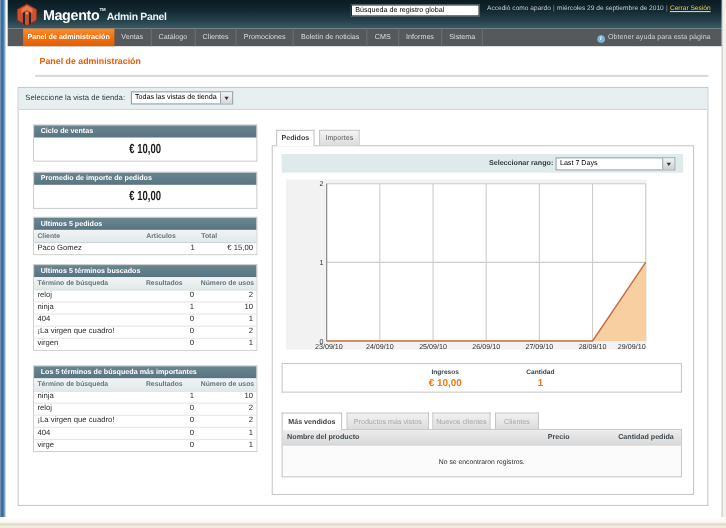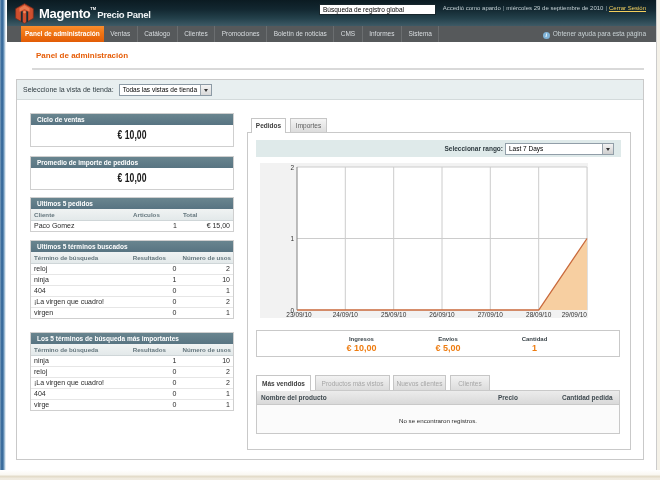--- a/index.html
+++ b/index.html
@@ -82,21 +82,21 @@
 <div class="abs rstrip"></div>
 
 <div class="abs header"></div>
 <svg class="abs logo" viewBox="0 0 20 20">
   <polygon points="10,0.6 18.4,5.4 18.4,14.6 10,19.4 1.6,14.6 1.6,5.4" fill="#cf4f2e" stroke="#7e2f1c" stroke-width="0.7"></polygon>
   <polygon points="10,2.2 14.8,5 14.8,8.4 10,5.6 5.2,8.4 5.2,5" fill="#e87a50"></polygon>
   <polygon points="6.5,8.4 8.3,7.4 8.3,18.6 6.5,17.5" fill="#1a2c33"></polygon>
   <polygon points="13.5,8.4 11.7,7.4 11.7,18.6 13.5,17.5" fill="#1a2c33"></polygon>
   <polygon points="8.3,8.6 10,7.4 11.7,8.6 10,9.9" fill="#ee8a5c"></polygon>
 </svg>
-<div class="abs brand">Magento<span class="tm">TM</span><span class="ap">Precio Panel</span></div>
+<div class="abs brand">Magento<span class="tm">TM</span><span class="ap">Admin Panel</span></div>
 <div class="abs search">Búsqueda de registro global</div>
 <div class="abs hright">Accedió como apardo<span class="sep">|</span>miércoles 29 de septiembre de 2010<span class="sep">|</span><a>Cerrar Sesión</a></div>
 
 <div class="abs nav">
   <span class="tab act first" style="font-weight:bold">Panel de administración</span><span class="tab">Ventas</span><span class="tab">Catálogo</span><span class="tab">Clientes</span><span class="tab">Promociones</span><span class="tab">Boletín de noticias</span><span class="tab">CMS</span><span class="tab">Informes</span><span class="tab">Sistema</span>
   <span class="help"><span class="ic">i</span>Obtener ayuda para esta página</span>
 </div>
 
 <div class="abs h3">Panel de administración</div>
 <div class="abs hr1"></div>
@@ -241,21 +241,20 @@
       <text x="133.7" y="154">25/09/10</text>
     <text x="182" y="154">26/09/10</text>
       <text x="230.3" y="154">27/09/10</text>
       <text x="278.7" y="154">28/09/10</text>
     <text x="327" y="154" text-anchor="end">29/09/10</text>
   </g>
 </svg>
 
 <div class="abs stats">
   <div class="c"><div class="lb">Ingresos</div><div class="vl">€ 10,00</div></div>
-  <div class="c"><div class="lb">Envíos</div><div class="vl">€ 5,00</div></div>
   <div class="c"><div class="lb">Cantidad</div><div class="vl">1</div></div>
 </div>
 
 <div class="abs btab on" style="left:256px; width:55px;">Más vendidos</div>
 <div class="abs btab off" style="left:315px; width:75px;">Productos más vistos</div>
 <div class="abs btab off" style="left:393px; width:53px;">Nuevos clientes</div>
 <div class="abs btab off" style="left:450px; width:40px;">Clientes</div>
 
 <div class="abs btable">
   <div class="hd">

